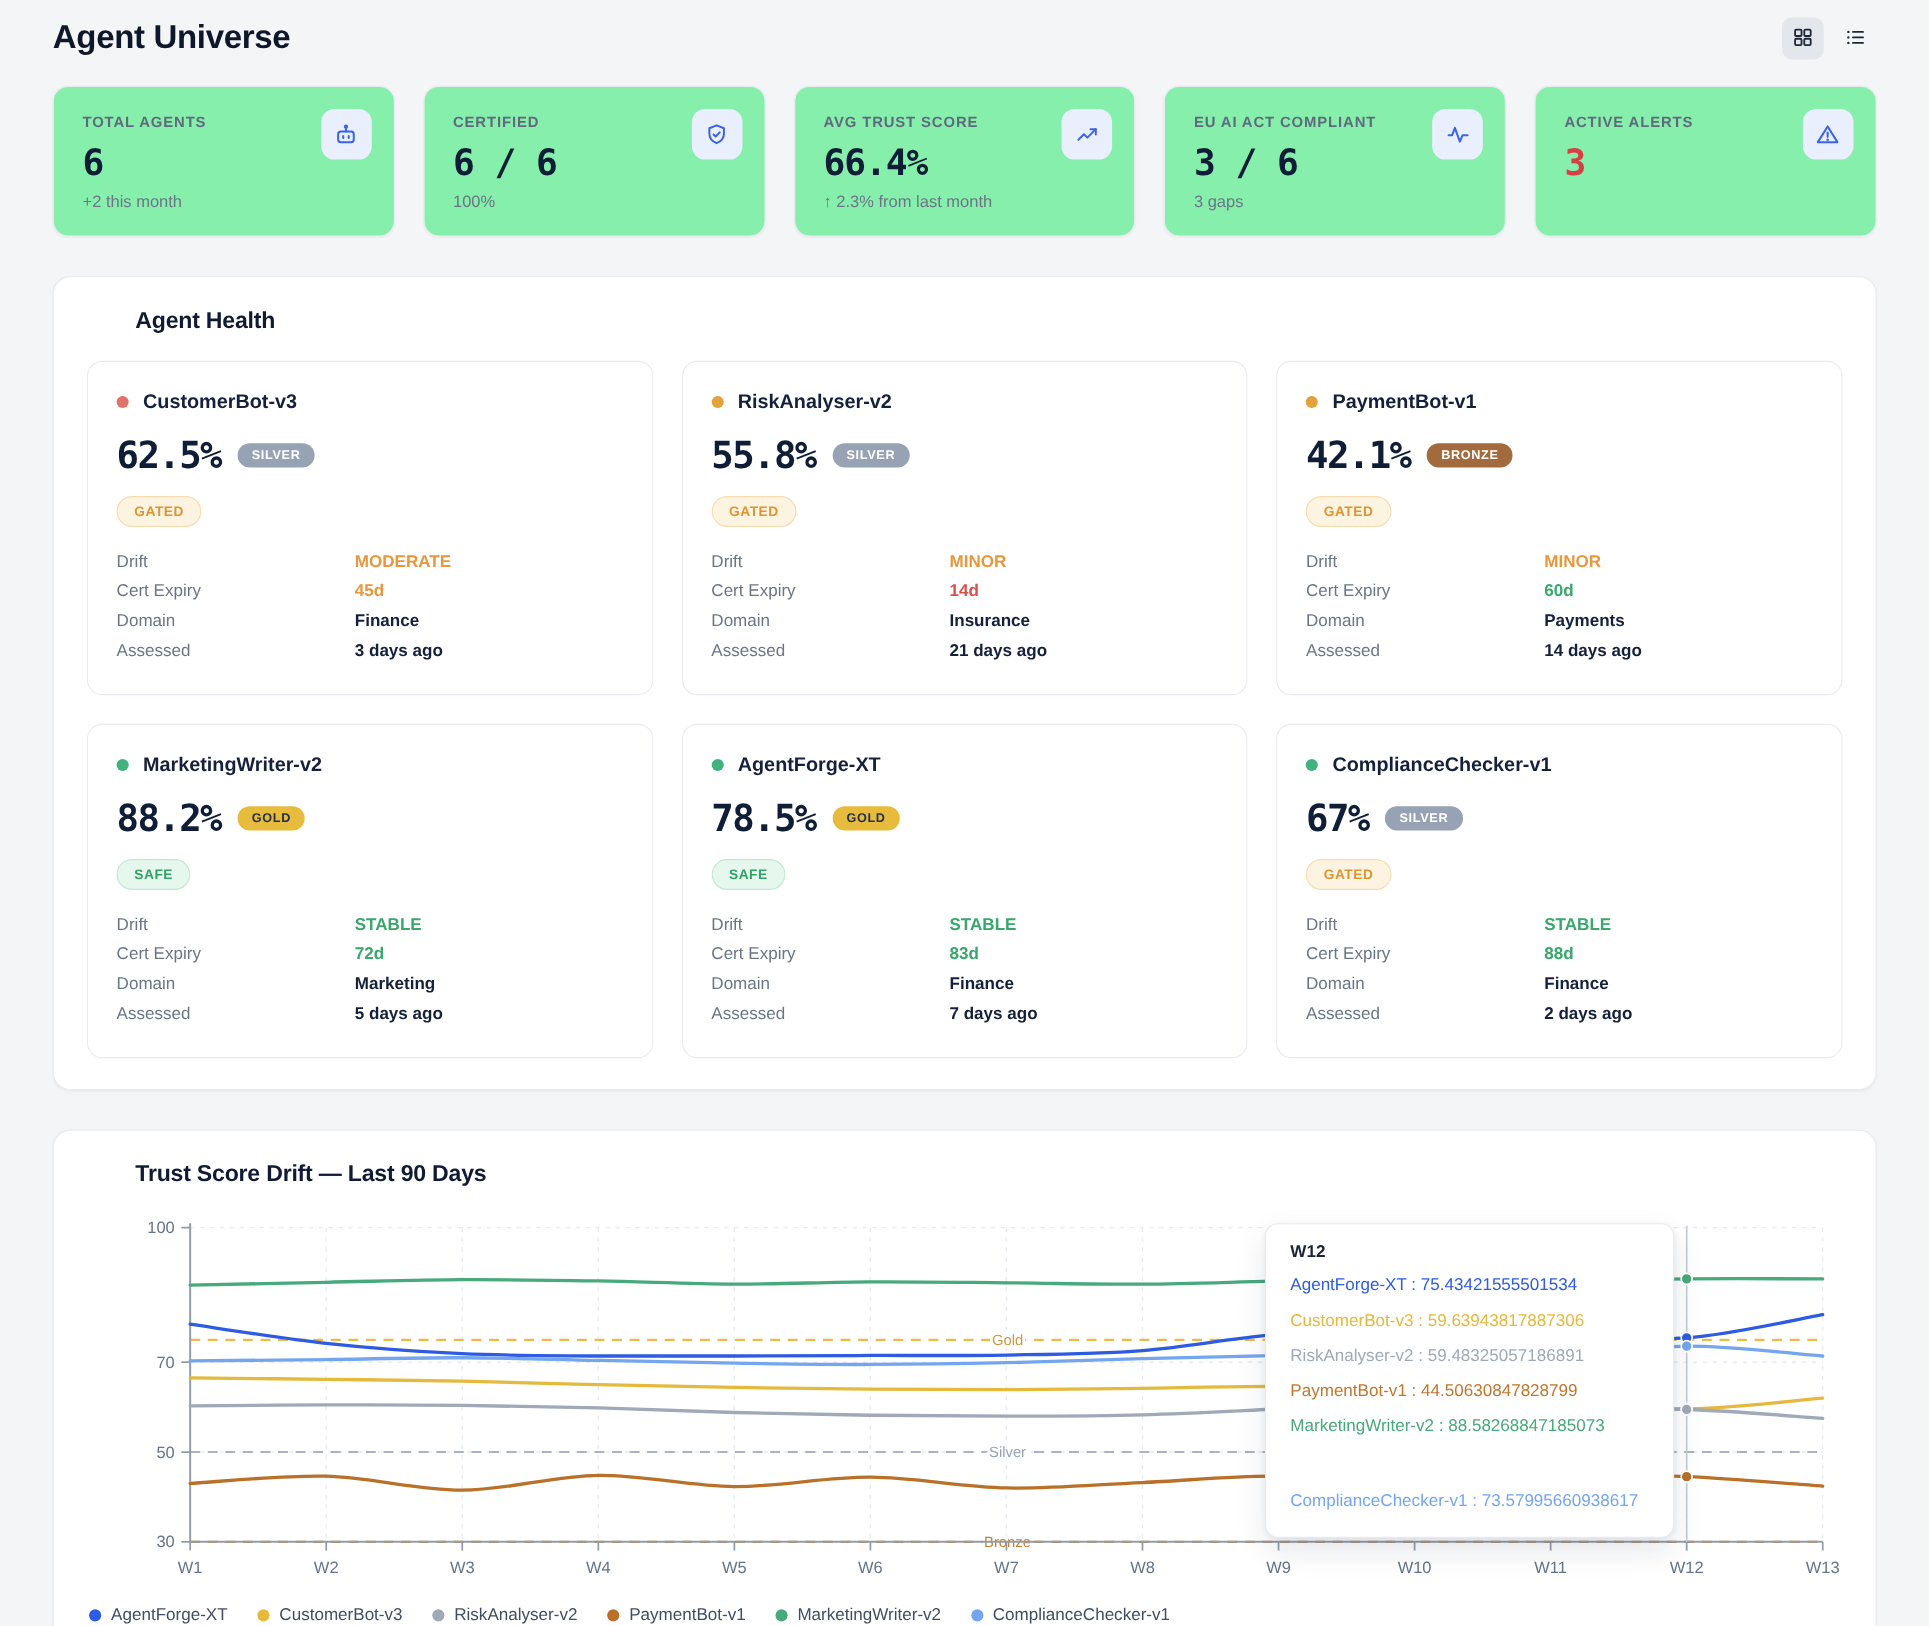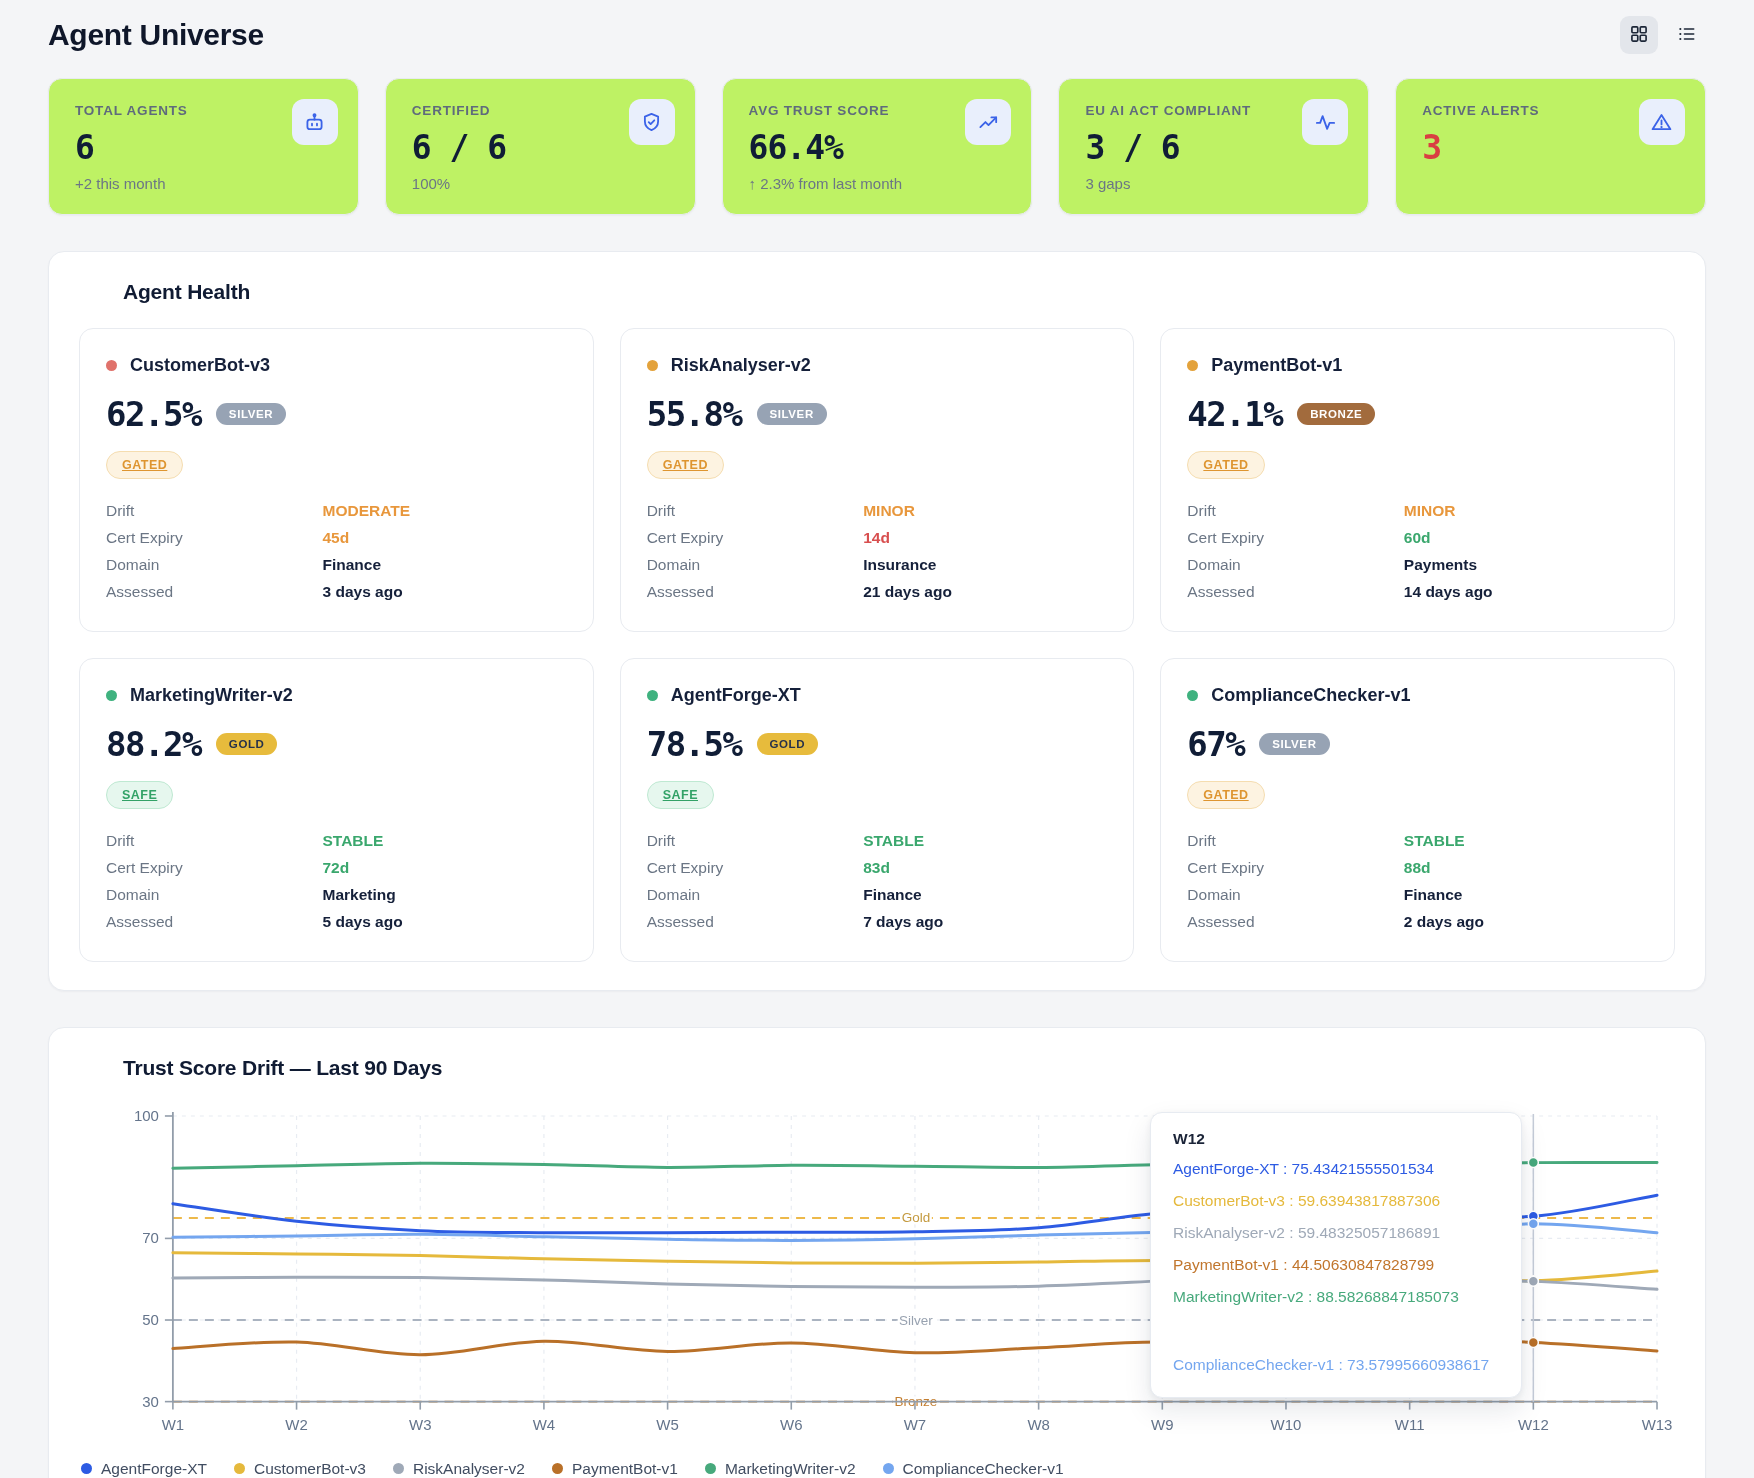--- a/index.html
+++ b/index.html
@@ -11,21 +11,21 @@
   .hdr { display:flex; align-items:center; justify-content:space-between; margin-bottom:24px; }
   .hdr h1 { font-size:30px; font-weight:700; color:#0f172a; letter-spacing:-0.3px; }
   .toggles { display:flex; gap:10px; }
   .tbtn { width:38px; height:38px; border:none; border-radius:9px; background:transparent;
     display:flex; align-items:center; justify-content:center; color:#1d2738; cursor:pointer; }
   .tbtn.active { background:#e3e6eb; }
   .tbtn svg { width:20px; height:20px; }
 
   
   .stats { display:grid; grid-template-columns:repeat(5,1fr); gap:26px; margin-bottom:36px; }
-  .stat { position:relative; background:#bef264; border:1px solid #e8ebf0; border-radius:14px;
+  .stat { position:relative; background:#86efac; border:1px solid #e8ebf0; border-radius:14px;
     padding:24px 26px 22px 26px; min-height:137px; box-shadow:0 1px 2px rgba(16,24,40,.04); }
   .stat-label { font-size:13.5px; font-weight:600; letter-spacing:.8px; color:#5f6b7c; }
   .stat-value { margin-top:10px; font-family:"DejaVu Sans Mono", monospace; font-size:33px;
     font-weight:700; color:#101d36; letter-spacing:-1px; }
   .stat-value.red { color:#d93f42; }
   .stat-sub { margin-top:8px; font-size:15px; color:#6b7685; }
   .stat-icon { position:absolute; top:20px; right:20px; width:46px; height:46px; border-radius:12px;
     background:#e9effc; color:#3b63e8; display:flex; align-items:center; justify-content:center; }
   .stat-icon svg { width:23px; height:23px; }
 
@@ -41,21 +41,21 @@
   .dot { width:11px; height:11px; border-radius:50%; flex:0 0 auto; }
   .ascore-row { display:flex; align-items:center; gap:15px; margin-top:18px; }
   .ascore { font-family:"DejaVu Sans Mono", monospace; font-size:34px; font-weight:700;
     color:#101d36; letter-spacing:-1.5px; }
   .tier { font-size:11.5px; font-weight:700; letter-spacing:.6px; padding:5px 13px; border-radius:999px; }
   .tier-silver { background:#97a3b4; color:#fff; }
   .tier-bronze { background:#a26b3d; color:#fff; }
   .tier-gold   { background:#e7bb3c; color:#26314a; }
   .astatus { margin-top:17px; }
   .spill { display:inline-block; font-size:12.5px; font-weight:700; letter-spacing:.5px;
-    padding:6px 15px; border-radius:999px; border:1px solid transparent;text-decoration:underline; }
+    padding:6px 15px; border-radius:999px; border:1px solid transparent; }
   .spill-gated { color:#de9530; background:#fdf3e1; border-color:#f5ddb0; }
   .spill-safe  { color:#33a267; background:#e6f7ee; border-color:#bfe9d2; }
   .adetails { margin-top:18px; }
   .drow { display:grid; grid-template-columns:47% 53%; font-size:15.5px; line-height:27px; }
   .dlabel { color:#6b7685; }
   .dval { font-weight:600; }
   .t-navy { color:#15203a; }
   .t-orange { color:#e8973c; }
   .t-red { color:#d84f4f; }
   .t-green { color:#3aa76d; }

